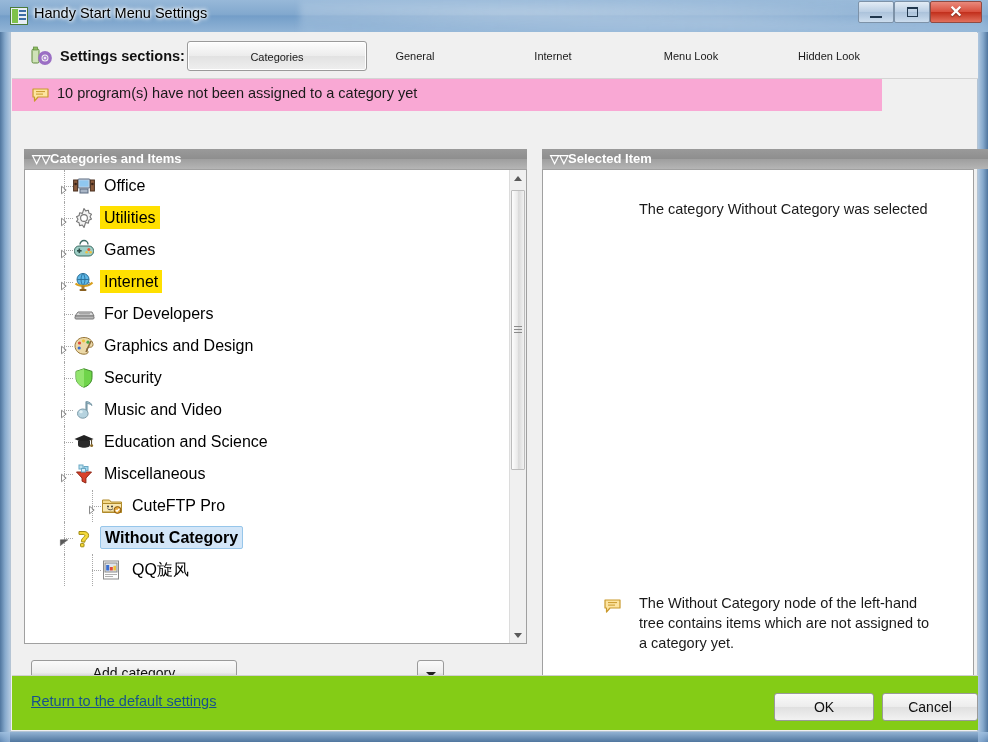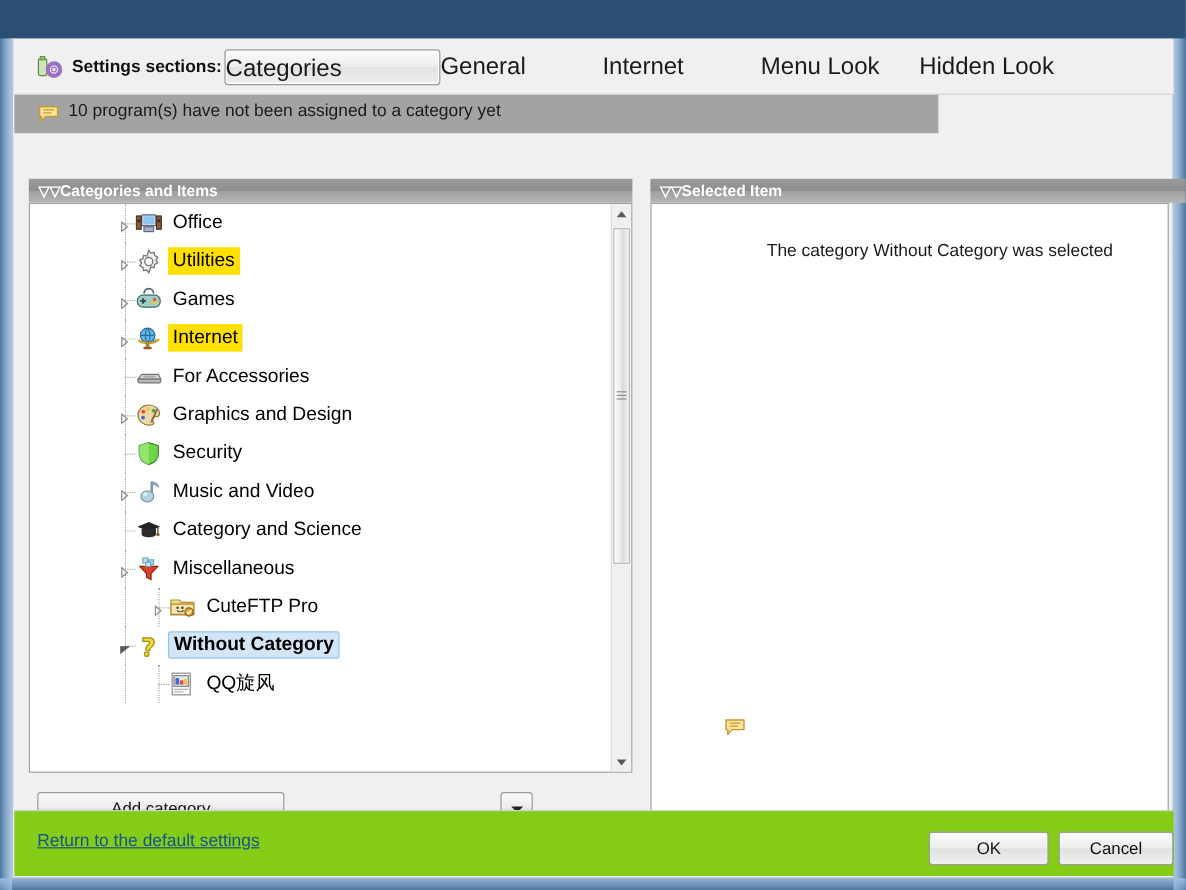--- a/index.html
+++ b/index.html
@@ -128,37 +128,37 @@
     position: absolute; left: 18px; top: 12px;
     width: 22px; height: 22px;
   }
   #settings-sections-label {
     position: absolute; left: 48px; top: 15px;
     font-size: 14.5px; font-weight: bold; color: #111;
     white-space: nowrap;
   }
   .tab {
     position: absolute; top: 8px; height: 30px;
-    font-size: 20px; color: #1a1a1a;
-    line-height: 30px; 
+    font-size: 11px; color: #1a1a1a;
+    line-height: 30px; text-align: center;
     white-space: nowrap;
   }
   .tab.active {
     background: linear-gradient(to bottom, #fdfdfd, #ececec 50%, #e2e2e2 51%, #efefef);
     border: 1px solid #9a9a9a;
     border-radius: 3px;
     box-shadow: inset 0 0 0 1px #fff;
     box-sizing: border-box;
   }
 
   
   #hint-strip {
     position: absolute; left: 1px; top: 47px;
-    width: 770px; height: 32px;
-    background: #a3a3a3;
+    width: 870px; height: 32px;
+    background: #f9a8d4;
   }
   #hint-icon {
     position: absolute; left: 20px; top: 9px; width: 17px; height: 14px;
   }
   #hint-text {
     position: absolute; left: 45px; top: 6px;
     font-size: 14.5px; color: #1a1a1a; white-space: nowrap;
   }
 
   
@@ -187,21 +187,20 @@
   }
   #tree {
     position: absolute; left: 0; top: 0;
     width: 485px; height: 473px;
     overflow: hidden;
   }
   .tree-row {
     position: relative;
     height: 32px;
     white-space: nowrap;
-    margin-left: 40px;
   }
   .expander {
     position: absolute; top: 11px;
     width: 10px; height: 10px;
   }
   .tree-icon {
     position: absolute; top: 5px;
     width: 22px; height: 22px;
   }
   .tree-label {
@@ -335,20 +334,47 @@
     white-space: nowrap;
   }
   #ok-button { left: 763px; top: 661px; width: 100px; height: 28px; line-height: 26px; }
   #cancel-button { left: 871px; top: 661px; width: 96px; height: 28px; line-height: 26px; }
 </style>
 </head>
 <body>
 
 <div id="window">
 
+  <div id="titlebar">
+    <div id="glass-blur"></div>
+
+    <svg id="titlebar-icon" viewBox="0 0 18 18">
+      <rect x="0.5" y="0.5" width="17" height="17" fill="#e8eef5" stroke="#4a7a3a" stroke-width="1"></rect>
+      <rect x="2" y="2" width="6" height="14" fill="#7fc24a"></rect>
+      <rect x="9" y="3" width="7" height="2" fill="#3b6ea5"></rect>
+      <rect x="9" y="7" width="7" height="2" fill="#3b6ea5"></rect>
+      <rect x="9" y="11" width="7" height="2" fill="#3b6ea5"></rect>
+    </svg>
+
+    <div id="titlebar-text">Handy Start Menu Settings</div>
+
+    <div class="capbtn" id="btn-min">
+      <div class="cap-glyph">
+          <div class="min-bar"></div>
+        </div>
+    </div>
+    <div class="capbtn" id="btn-max">
+      <div class="cap-glyph">
+          <div class="max-box"></div>
+        </div>
+    </div>
+    <div class="capbtn" id="btn-close">
+      <div class="close-x">✕</div>
+    </div>
+  </div>
 
   <div class="frame-edge" id="frame-left"></div>
   <div class="frame-edge" id="frame-right"></div>
   <div id="frame-bottom"></div>
 
   <div id="client">
 
     <div id="tabstrip">
       <svg id="settings-sections-icon" viewBox="0 0 22 22">
         <rect x="2" y="4" width="7" height="14" rx="1.5" fill="#cfe3b8" stroke="#5e8a3c"></rect>
@@ -448,21 +474,21 @@
             <span class="tree-label hl" style="left: 75px;">Internet</span>
           </div>
           <div class="tree-row">
             <div class="guide-v" style="left: 39px; top: 0px; height: 32px;"></div>
             <div class="guide-h" style="left: 39px; top: 16px; width: 9px;"></div>
             <span class="tree-icon" style="left: 48px;"><svg viewBox="0 0 22 22" width="22" height="22">
                 <path d="M2 13l3-4h14l2 4z" fill="#d8d8d8" stroke="#777"></path>
                 <rect x="2" y="13" width="19" height="3" rx="1" fill="#b9b9b9" stroke="#777"></rect>
                 <path d="M6 10.5h11M6.8 12h10" stroke="#9a9a9a" stroke-width="0.8"></path>
               </svg></span>
-            <span class="tree-label" style="left: 75px;">For Accessories</span>
+            <span class="tree-label" style="left: 75px;">For Developers</span>
           </div>
           <div class="tree-row">
             <div class="guide-v" style="left: 39px; top: 0px; height: 32px;"></div>
             <div class="guide-h" style="left: 39px; top: 16px; width: 9px;"></div>
             <span class="expander" style="left: 34px;"><svg viewBox="0 0 10 10" width="10" height="10">
                 <path d="M2.5 1.2L7.2 5 2.5 8.8z" fill="none" stroke="#8a8a8a" stroke-width="1"></path>
               </svg></span>
             <span class="tree-icon" style="left: 48px;"><svg viewBox="0 0 22 22" width="22" height="22">
                 <path d="M11 2.5c5 0 9 3.4 9 7.2 0 2.3-2.1 2.6-3.5 2.6-1.6 0-2.6.7-2.6 1.9 0 1.5 1.2 1.6 1.2 2.8 0 1.3-1.6 2.2-4.1 2.2-5 0-9-3.6-9-8.3S6 2.5 11 2.5z" fill="#ecd9a8" stroke="#96763a"></path>
                 <circle cx="6.5" cy="8" r="1.6" fill="#e04a3c"></circle>
@@ -498,21 +524,21 @@
           </div>
           <div class="tree-row">
             <div class="guide-v" style="left: 39px; top: 0px; height: 32px;"></div>
             <div class="guide-h" style="left: 39px; top: 16px; width: 9px;"></div>
             <span class="tree-icon" style="left: 48px;"><svg viewBox="0 0 22 22" width="22" height="22">
                 <path d="M11 4L1.5 8 11 12l9.5-4z" fill="#232323"></path>
                 <path d="M5 9.8v4.2c0 1.7 2.7 2.8 6 2.8s6-1.1 6-2.8V9.8" fill="#2b2b2b"></path>
                 <path d="M18.6 8.6v5" stroke="#4a3a1a" stroke-width="1"></path>
                 <circle cx="18.6" cy="14.4" r="1.5" fill="#8a6a2a"></circle>
               </svg></span>
-            <span class="tree-label" style="left: 75px;">Category and Science</span>
+            <span class="tree-label" style="left: 75px;">Education and Science</span>
           </div>
           <div class="tree-row">
             <div class="guide-v" style="left: 39px; top: 0px; height: 32px;"></div>
             <div class="guide-h" style="left: 39px; top: 16px; width: 9px;"></div>
             <span class="expander" style="left: 34px;"><svg viewBox="0 0 10 10" width="10" height="10">
                 <path d="M2.5 1.2L7.2 5 2.5 8.8z" fill="none" stroke="#8a8a8a" stroke-width="1"></path>
               </svg></span>
             <span class="tree-icon" style="left: 48px;"><svg viewBox="0 0 22 22" width="22" height="22">
                 <path d="M3.5 9h15l-5.6 6v5l-3.8-1.8v-3.2z" fill="#d9422a" stroke="#8e2414"></path>
                 <rect x="6" y="2" width="4" height="4" fill="#bfe4f2" stroke="#6aa8c4"></rect>
@@ -583,20 +609,21 @@
         </div>
       </div>
     </div>
 
     <div id="right-panel">
       <div id="selected-item-text">The category Without Category was selected</div>
       <svg id="note-icon" viewBox="0 0 17 14">
         <path d="M1 1h15v8H6l-3.5 4V9H1z" fill="#fde4a0" stroke="#c9992d" stroke-width="1.2" stroke-linejoin="round"></path>
         <path d="M4 3.6h9M4 6.1h7" stroke="#c9992d" stroke-width="1"></path>
       </svg>
+      <div id="note-text">The Without Category node of the left-hand tree contains items which are not assigned to a category yet.</div>
     </div>
 
     <div class="btn" id="add-category-button">Add category</div>
     <div class="btn" id="import-export-dropdown">
       <div id="ie-caret"></div>
     </div>
 
     <div id="footer">
       <div id="return-default-link">Return to the default settings</div>
     </div>

